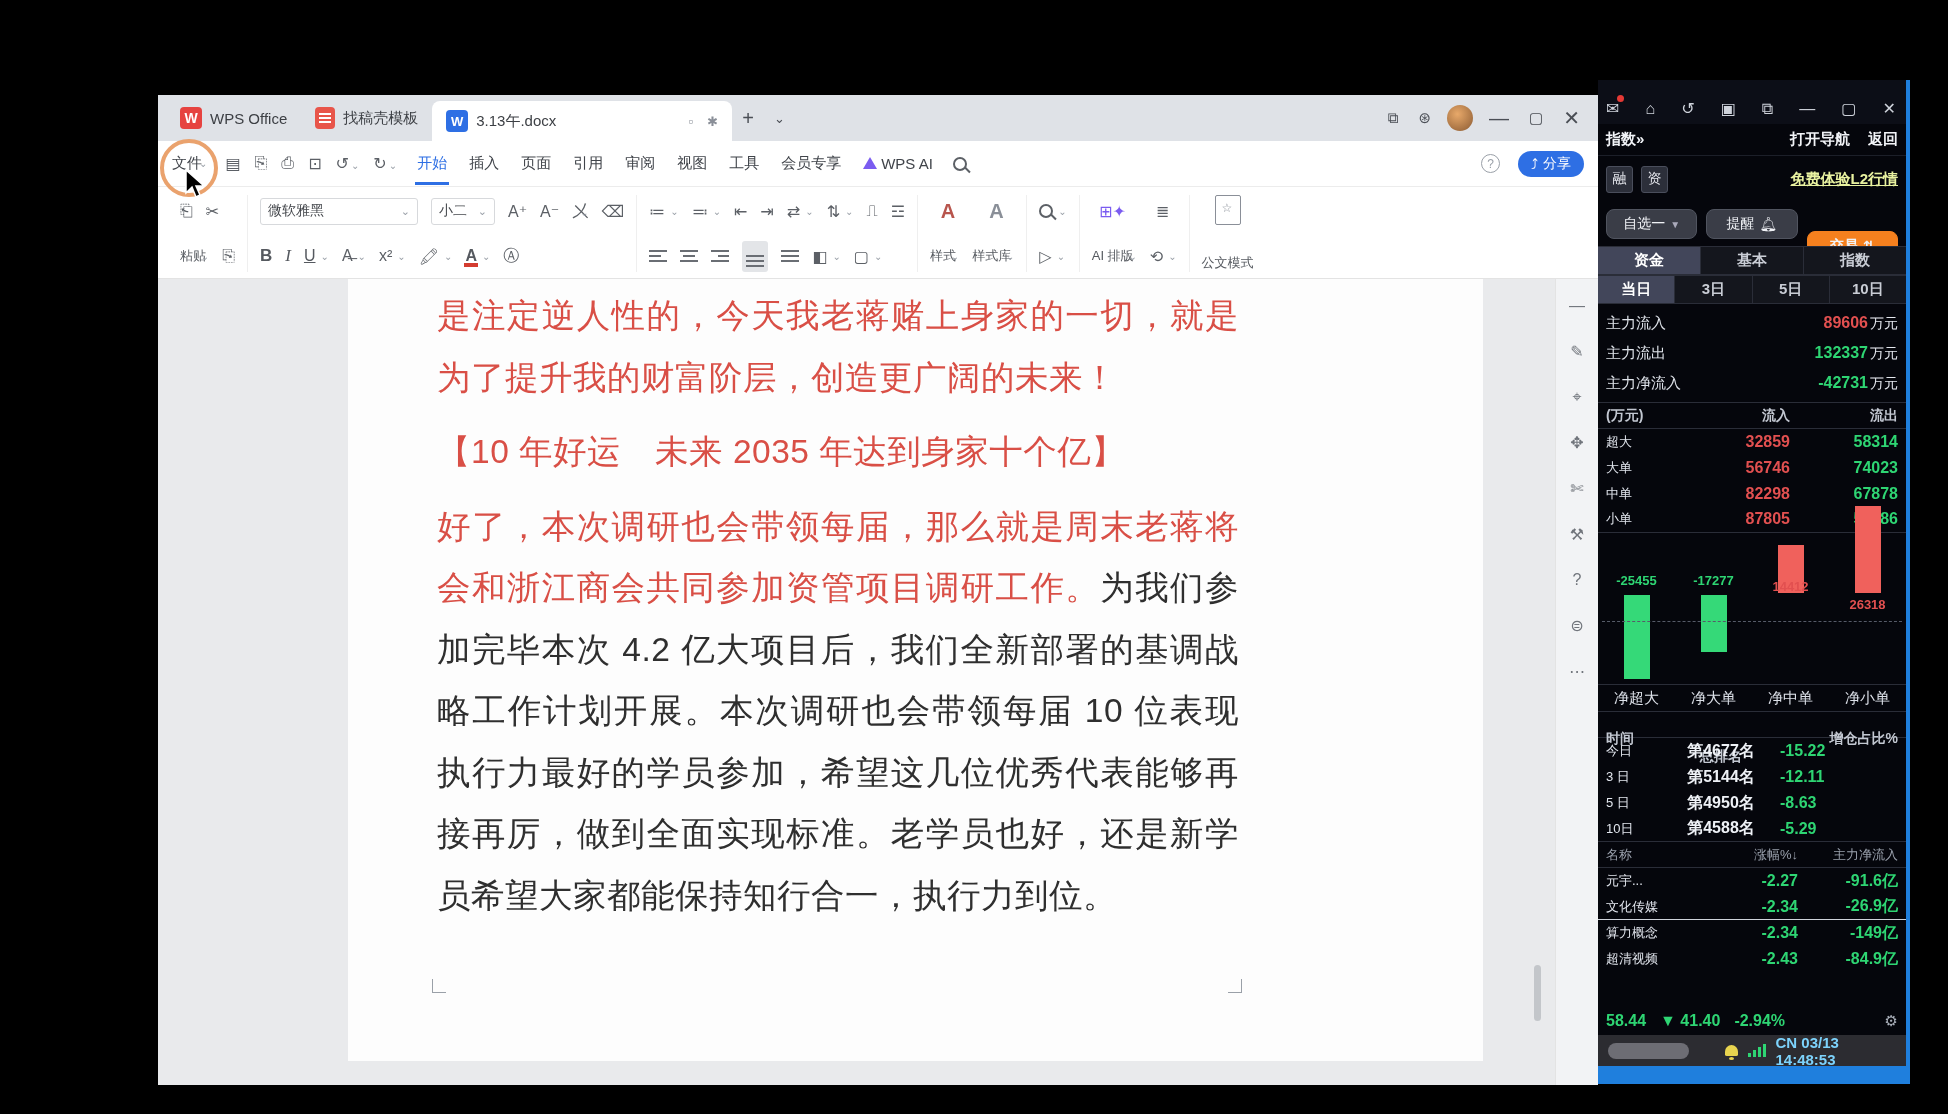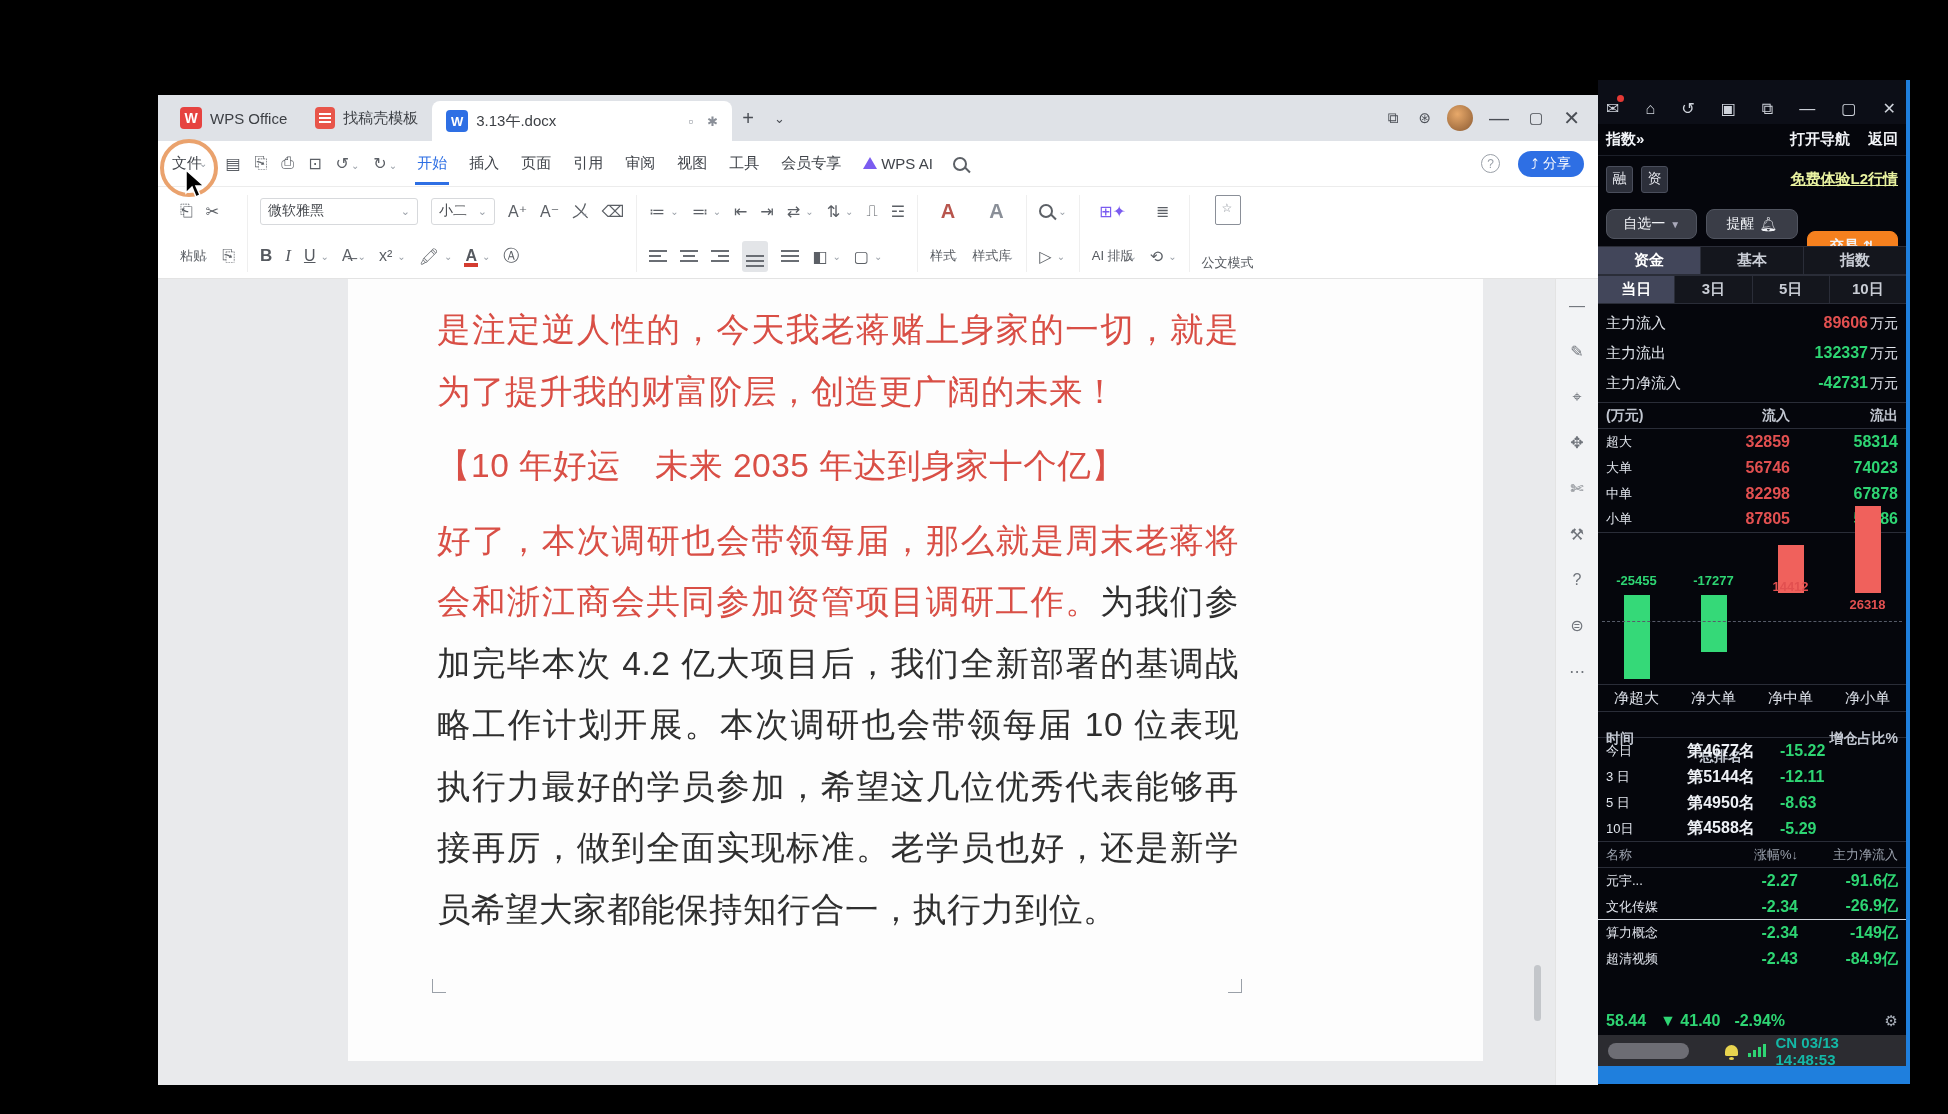--- a/index.html
+++ b/index.html
@@ -70,21 +70,21 @@
   .dm-ico::after{ content:"☆"; position:absolute; left:6px; top:5px; font-size:12px; color:#8a8f98; }
 
   
   .ring { position:absolute; left:2px; top:44px; width:58px; height:58px; border:4px solid #eaa26d;
           border-radius:50%; z-index:30; }
   .cursor { position:absolute; left:26px; top:74px; z-index:31; }
 
   
   .docarea { position:absolute; left:0; top:184px; right:43px; bottom:0; background:#e9eaec; overflow:hidden; }
   .page { position:absolute; left:190px; top:0; width:1135px; height:782px; background:#fdfdfd; }
-  .dtext { position:absolute; left:89px; top:20px; width:802px; font-size:33.5px; line-height:61.5px;
+  .dtext { position:absolute; left:89px; top:6px; width:802px; font-size:33.5px; line-height:61.5px;
            text-align:justify; letter-spacing:0.5px; color:#d94f46;
            font-family:"Liberation Sans","DejaVu Sans",sans-serif; }
   .dtext p { margin-bottom:13px; }
   .blacktxt { color:#2f2f2f; }
   .cropL { position:absolute; left:84px; top:700px; width:14px; height:14px; border-left:1.5px solid #9aa0a8; border-bottom:1.5px solid #9aa0a8; }
   .cropR { position:absolute; left:880px; top:700px; width:14px; height:14px; border-right:1.5px solid #9aa0a8; border-bottom:1.5px solid #9aa0a8; }
   .vscroll { position:absolute; right:14px; top:0; bottom:0; width:7px; }
   .vthumb { position:absolute; right:0; top:686px; width:7px; height:56px; background:#c3c6ca; border-radius:4px; }
 
   
@@ -149,21 +149,21 @@
 
   .ticker { height:28px; display:flex; align-items:center; padding:0 8px; gap:14px; font-size:16px; font-weight:bold; }
   .gear { margin-left:auto; color:#aab0bb; font-size:15px; font-weight:normal; }
   .statusbar { height:31px; background:#2c2c31; display:flex; align-items:center; padding:0 10px; gap:10px; }
   .pill { width:86px; height:16px; background:#6d6d74; border-radius:9px; }
   .bell { width:13px; height:11px; background:#e8d44f; border-radius:7px 7px 2px 2px; position:relative; margin-left:26px; }
   .bell::after{ content:""; position:absolute; left:4px; bottom:-4px; width:5px; height:3px; background:#e8d44f; border-radius:50%; }
   .sig { display:flex; align-items:flex-end; gap:2px; height:13px; }
   .sig i { width:3px; background:#2ed573; display:block; }
   .sig i:nth-child(1){height:4px;} .sig i:nth-child(2){height:7px;} .sig i:nth-child(3){height:10px;} .sig i:nth-child(4){height:13px;}
-  .sttext { color:#14b8a6; font-size:15px; font-weight:bold; }
+  .sttext { color:#7dd3fc; font-size:15px; font-weight:bold; }
   .bluebar { height:18px; background:#1f7fdd; }
   .sp-spacer { flex:1; }
 </style>
 </head>
 <body>
 
 <div class="stage">
 
   <div class="wps">
 

